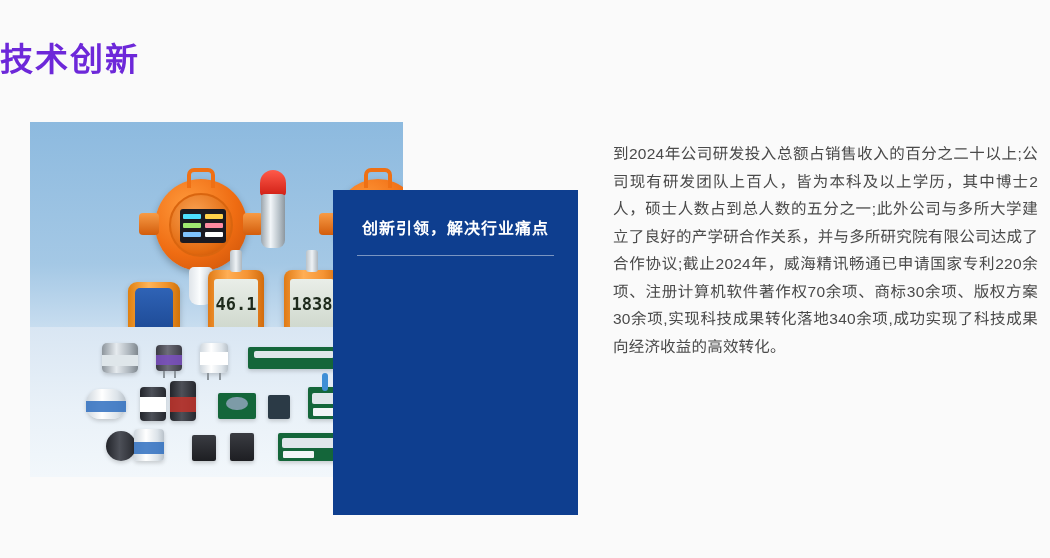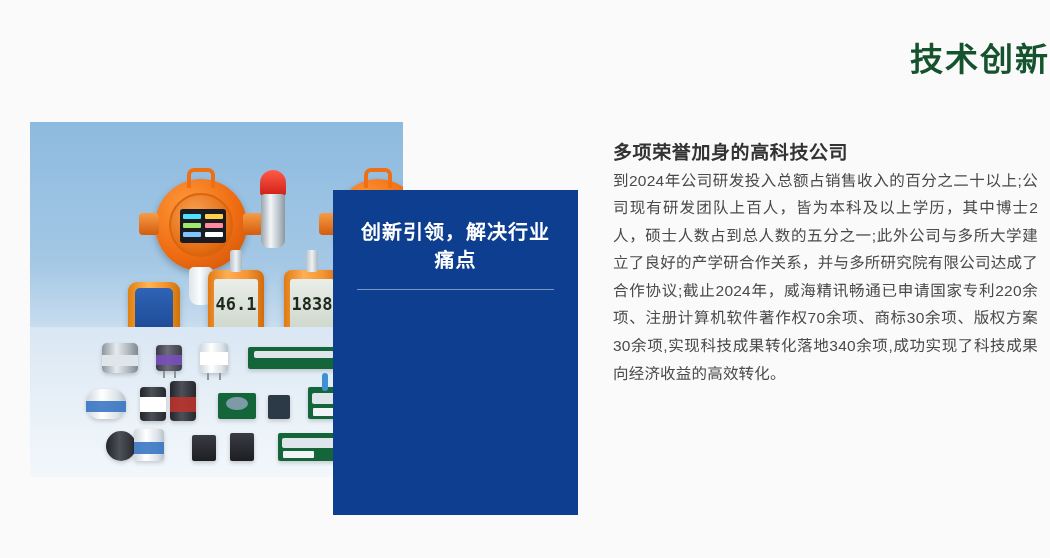--- a/index.html
+++ b/index.html
@@ -18,24 +18,24 @@
     height: 558px;
     background: #fafafa;
   }
 
   
   .section-title {
     position: absolute;
     left: 0;
     top: 40px;
     width: 1050px;
-    text-align: right;
+    text-align: left;
     font-size: 33px;
     font-weight: bold;
-    color: #14532d;
+    color: #6d28d9;
     letter-spacing: 2px;
     line-height: 1.2;
   }
 
   
   .photo {
     position: absolute;
     left: 30px;
     top: 122px;
     width: 373px;
@@ -208,21 +208,21 @@
   
   .card {
     position:absolute;
     left:333px; top:190px;
     width:245px; height:325px;
     background:#0e3e8f;
     color:#ffffff;
     padding:28px 24px 18px 24px;
   }
   .card-title {
-    font-size:20px; font-weight:bold; text-align:center;
+    font-size:16px; font-weight:bold; text-align:center;
     letter-spacing:1px; line-height:1.4;
   }
   .card-rule {
     width:100%; height:1px; background:rgba(255,255,255,.45);
     margin:15px 0 13px 0;
   }
   .card-body {
     font-size:15px; line-height:1.72; letter-spacing:.4px;
     color:#f2f5fb;
   }
@@ -379,17 +379,16 @@
         </div>
     </div>
   </div>
 
   <div class="card">
     <div class="card-title">创新引领，解决行业痛点</div>
     <div class="card-rule"></div>
   </div>
 
   <div class="col">
-    <h2 class="col-title">多项荣誉加身的高科技公司</h2>
     <p class="col-body">到2024年公司研发投入总额占销售收入的百分之二十以上;公司现有研发团队上百人，皆为本科及以上学历，其中博士2人，硕士人数占到总人数的五分之一;此外公司与多所大学建立了良好的产学研合作关系，并与多所研究院有限公司达成了合作协议;截止2024年，威海精讯畅通已申请国家专利220余项、注册计算机软件著作权70余项、商标30余项、版权方案30余项,实现科技成果转化落地340余项,成功实现了科技成果向经济收益的高效转化。</p>
   </div>
 
 </div>
 
 </body></html>

